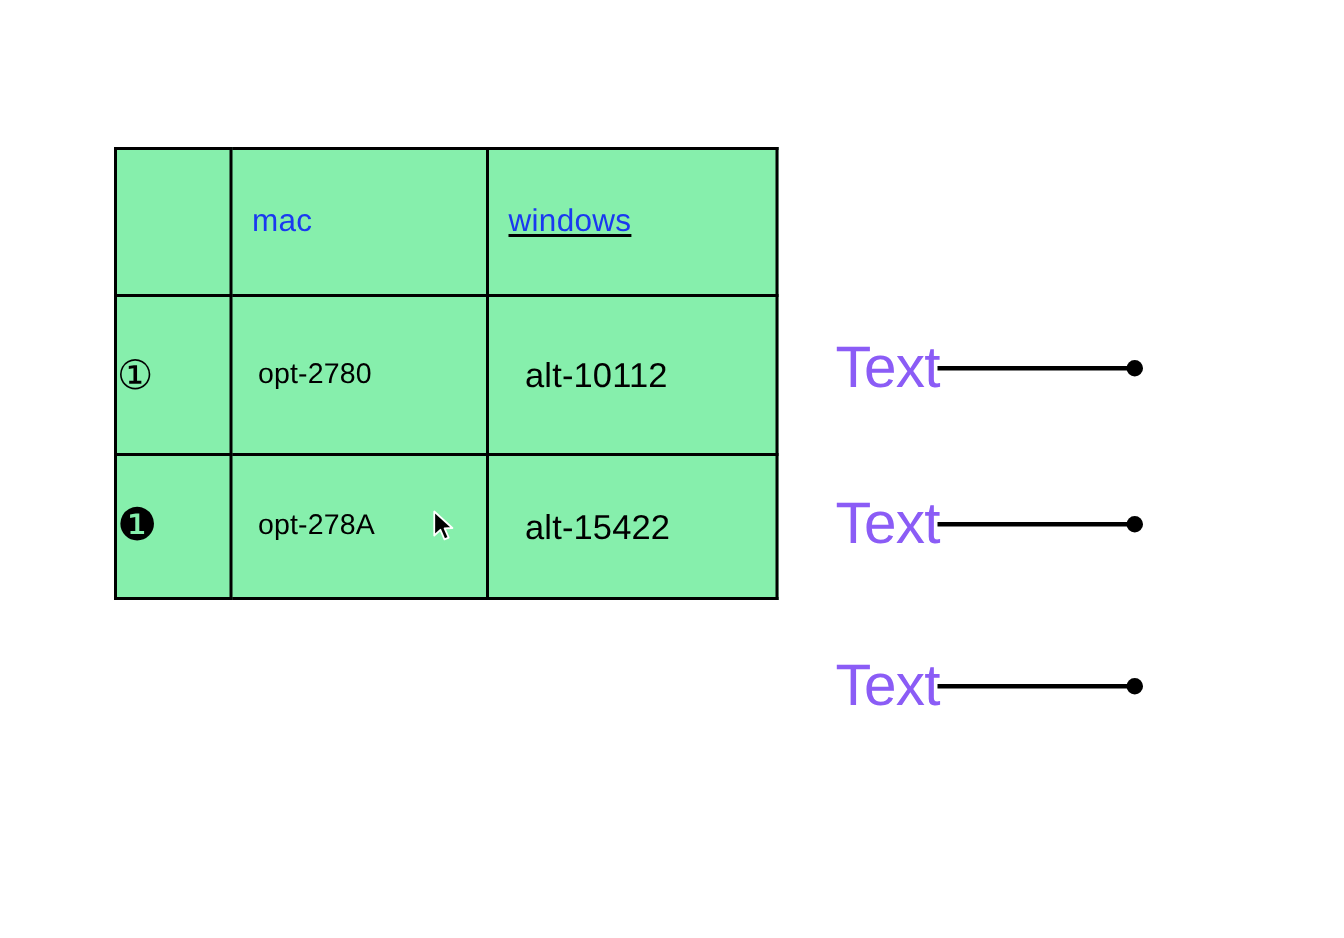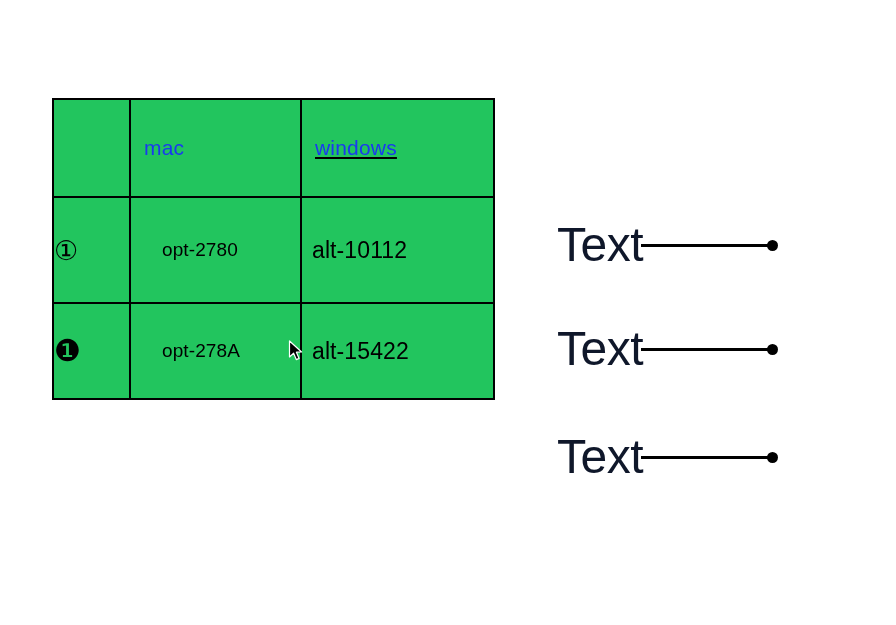--- a/index.html
+++ b/index.html
@@ -11,27 +11,27 @@
     height: 625px;
     background: #ffffff;
     font-family: "Liberation Sans", sans-serif;
     position: relative;
     overflow: hidden;
   }
 
   
   #shortcut-table {
     position: absolute;
-    left: 52px;
+    left: 76px;
     top: 98px;
     width: 435px;
     height: 298px;
     border-collapse: collapse;
     table-layout: fixed;
-    background: #22c55e;
+    background: #86efac;
   }
   #shortcut-table td, #shortcut-table th {
     border: 2px solid #000000;
     padding: 0;
     vertical-align: middle;
     text-align: left;
     font-weight: normal;
   }
   .col-key   { width: 75px; }
   .col-mac   { width: 169px; }
@@ -58,28 +58,28 @@
     font-size: 27px;
     color: #000000;
     font-family: "DejaVu Sans", sans-serif;
   }
   .badge-filled {
     font-size: 30px;
   }
 
   .mac-val {
     font-size: 19px;
-    padding-left: 31px;
+    padding-left: 17px;
     display: block;
     color: #000000;
     letter-spacing: 0.1px;
   }
   .win-val {
     font-size: 23px;
-    padding-left: 10px;
+    padding-left: 24px;
     display: block;
     color: #000000;
     letter-spacing: 0.1px;
   }
 
   
   #mouse-cursor {
     position: absolute;
     left: 288px;
     top: 340px;
@@ -94,22 +94,22 @@
     left: 557px;
     display: flex;
     align-items: center;
     height: 50px;
   }
   .callout-1 { top: 220px; }
   .callout-2 { top: 324px; }
   .callout-3 { top: 432px; }
 
   .callout-label {
-    font-size: 48px;
-    color: #0f172a;
+    font-size: 39px;
+    color: #8b5cf6;
     line-height: 1;
     white-space: nowrap;
     letter-spacing: -0.5px;
   }
   .callout-leader {
     display: flex;
     align-items: center;
     margin-left: -2px;
   }
   .callout-line {

